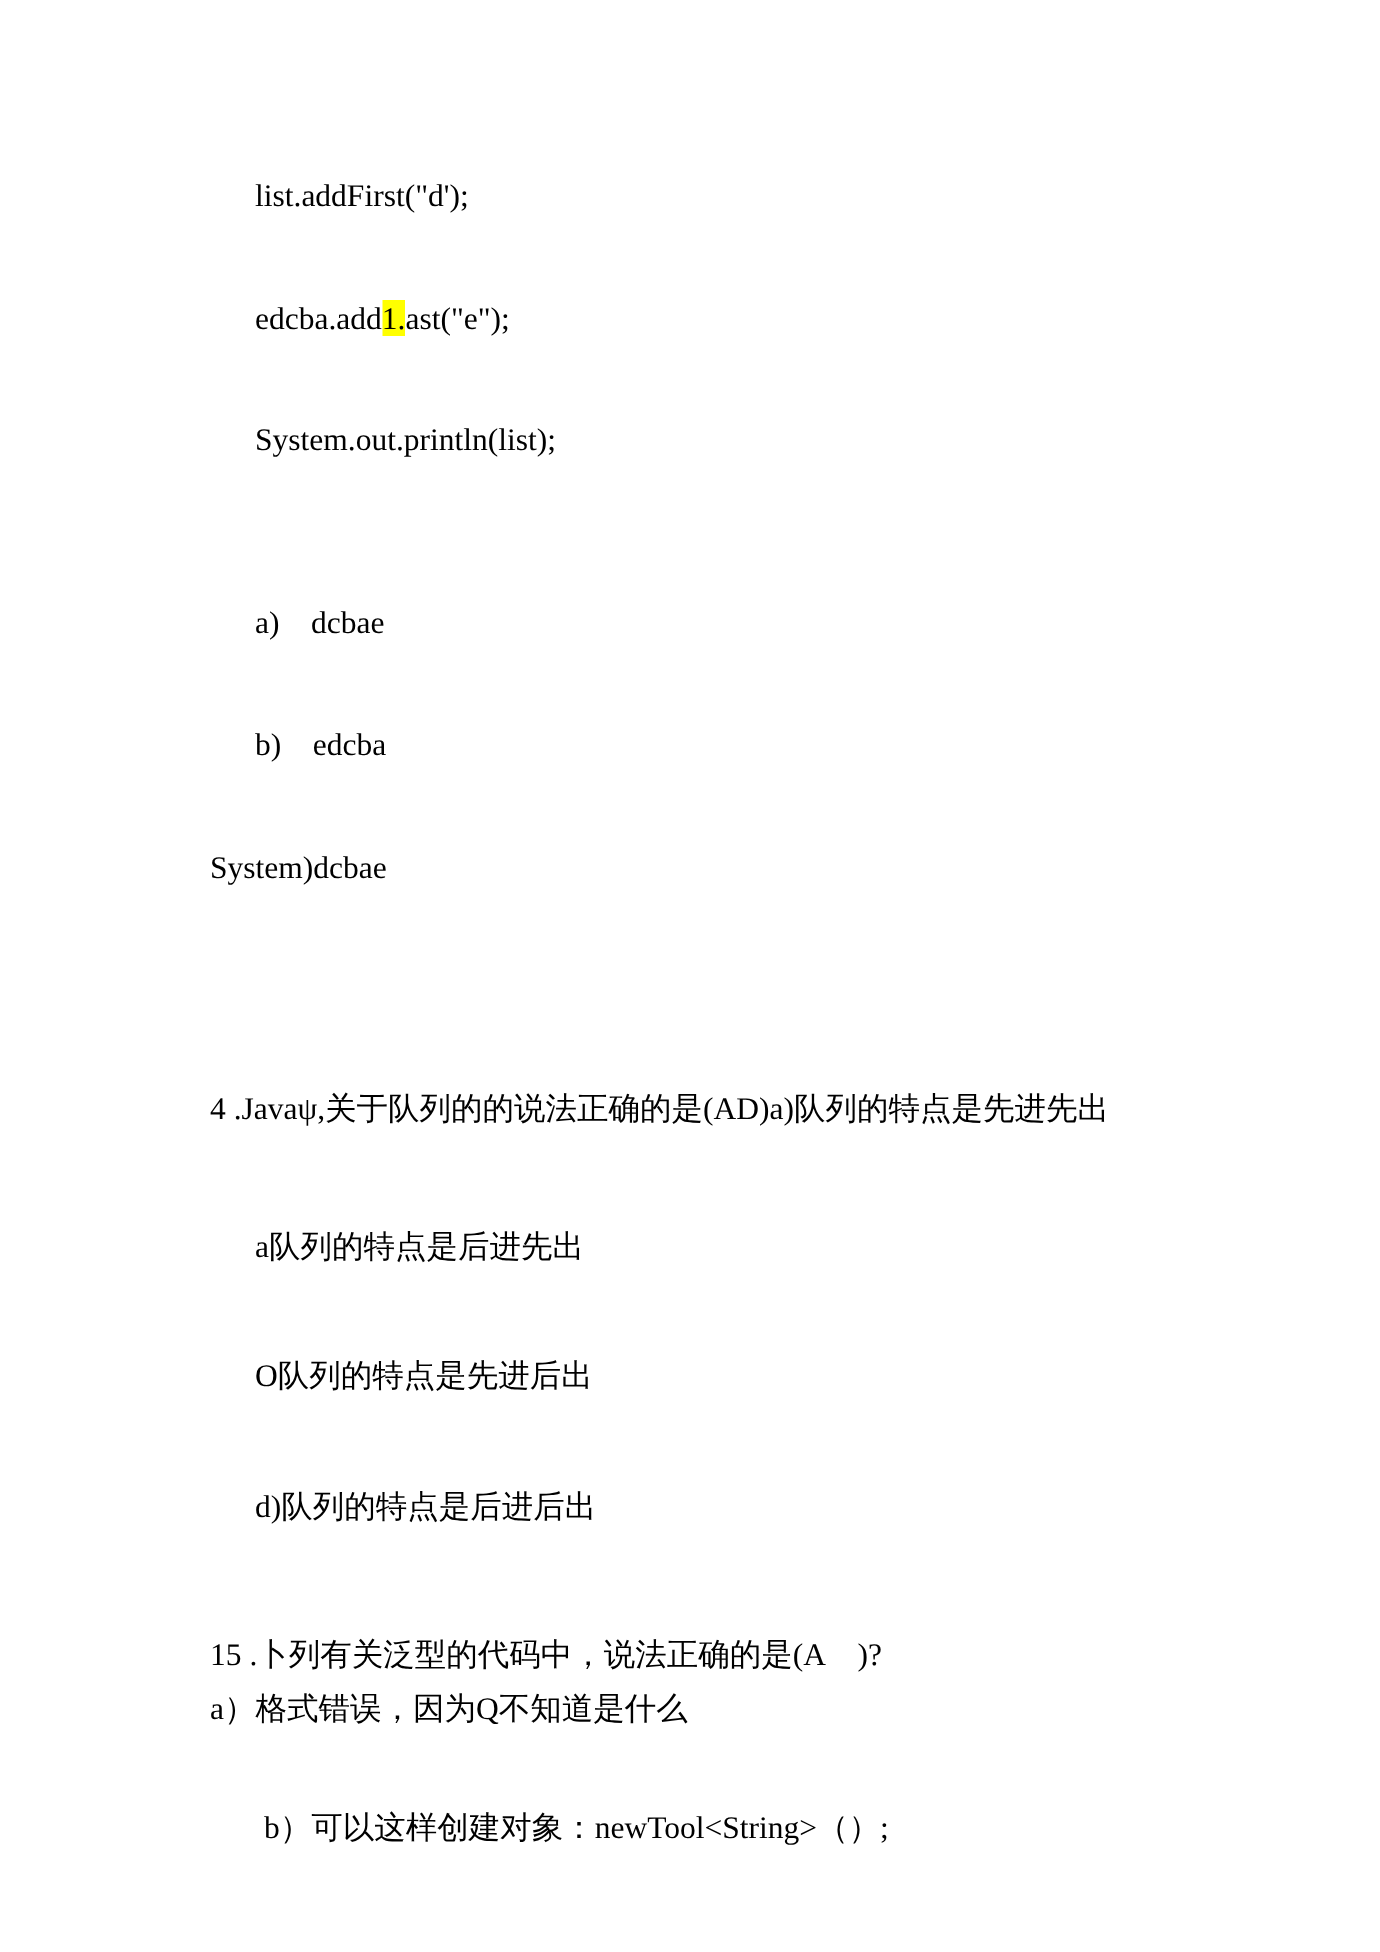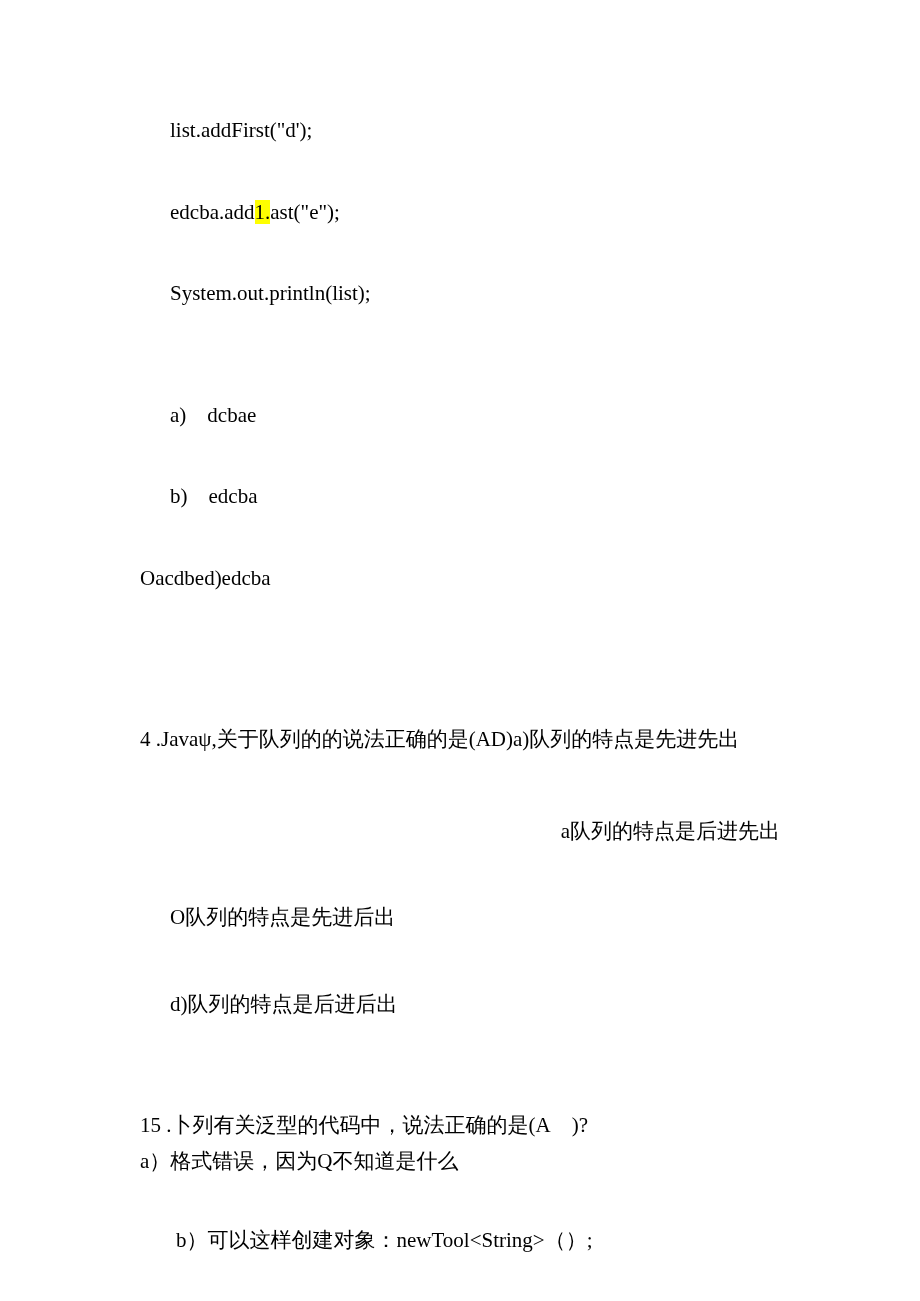--- a/index.html
+++ b/index.html
@@ -27,21 +27,21 @@
     margin-top: 130px;
   }
   .q-line {
     margin-bottom: 60px;
   }
   .sub-line {
     margin-left: 30px;
     margin-bottom: 55px;
   }
   .q15-header {
-    margin-top: 90px;
+    margin-top: 68px;
     margin-bottom: 4px;
   }
   .q15-sub-a {
     margin-bottom: 48px;
   }
   .q15-sub-b {
     margin-left: 36px;
   }
   .hl {
     background: #ffff00;
@@ -55,25 +55,25 @@
   <div class="code-line">list.addFirst("d');</div>
 
   <div class="code-line">
     <span>edcba.add</span><span class="hl">1.</span><span>ast("e");</span>
   </div>
 
   <div class="code-line" style="margin-bottom:90px;">System.out.println(list);</div>
 
   <div class="option-line">a) dcbae</div>
   <div class="option-line">b) edcba</div>
-  <div class="option-line" style="margin-left:0; margin-bottom:0;">Oacdbed)edcba</div>
+  <div class="option-line" style="margin-left:0; margin-bottom:0;">System)dcbae</div>
 
   <div class="q-block">
     <div class="q-line">4 .Javaψ,关于队列的的说法正确的是(AD)a)队列的特点是先进先出</div>
-    <div class="sub-line" style="margin-top:40px;text-align:right;">a队列的特点是后进先出</div>
+    <div class="sub-line" style="margin-top:40px;">a队列的特点是后进先出</div>
     <div class="sub-line">O队列的特点是先进后出</div>
     <div class="sub-line" style="margin-bottom:0;">d)队列的特点是后进后出</div>
   </div>
 
   <div class="q15-header">15 .卜列有关泛型的代码中，说法正确的是(A )?</div>
   <div class="q15-sub-a">a）格式错误，因为Q不知道是什么</div>
   <div class="q15-sub-b">b）可以这样创建对象：newTool&lt;String&gt;（）;</div>
 
 </div>
 

